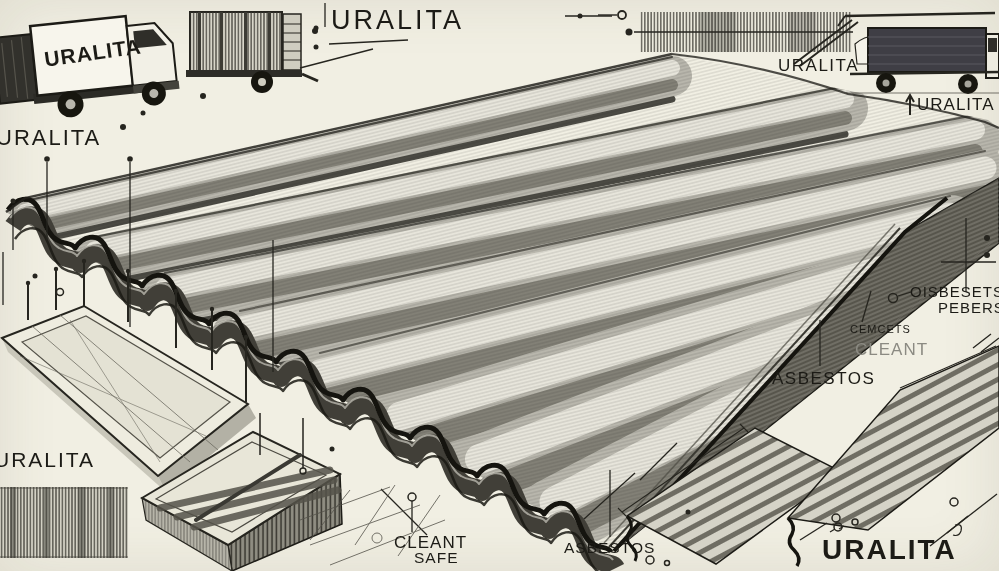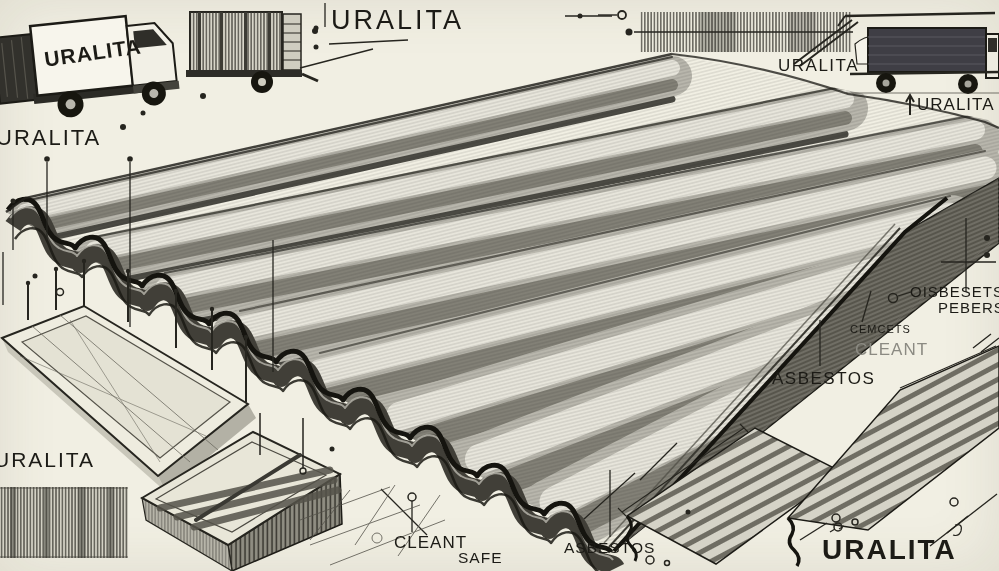--- a/index.html
+++ b/index.html
@@ -316,21 +316,21 @@
 
 <div class="lbl" style="left:910px;top:284px;font-size:15px;letter-spacing:1px;">OISBESETS</div>
 <div class="lbl" style="left:938px;top:300px;font-size:15px;letter-spacing:1px;">PEBERS</div>
 
 <div class="lbl" style="left:850px;top:324px;font-size:11px;letter-spacing:1px;">CEMCETS</div>
 <div class="lbl light" style="left:855px;top:341px;font-size:17px;letter-spacing:1px;">CLEANT</div>
 
 <div class="lbl" style="left:772px;top:370px;font-size:17px;">ASBESTOS</div>
 
 <div class="lbl" style="left:394px;top:534px;font-size:17px;letter-spacing:1px;">CLEANT</div>
-<div class="lbl" style="left:414px;top:550px;font-size:15.5px;letter-spacing:1px;margin-left:44px;">SAFE</div>
+<div class="lbl" style="left:414px;top:550px;font-size:15.5px;letter-spacing:1px;">SAFE</div>
 
 <div class="lbl" style="left:564px;top:540px;font-size:15.5px;letter-spacing:1px;">ASBESTOS</div>
 
 <div class="lbl" style="left:822px;top:536px;font-size:28px;font-weight:600;letter-spacing:2px;">URALITA</div>
 
 <div class="lbl" style="left:-6px;top:449px;font-size:21px;letter-spacing:2px;">URALITA</div>
 
 </div>
 
 </body></html>

